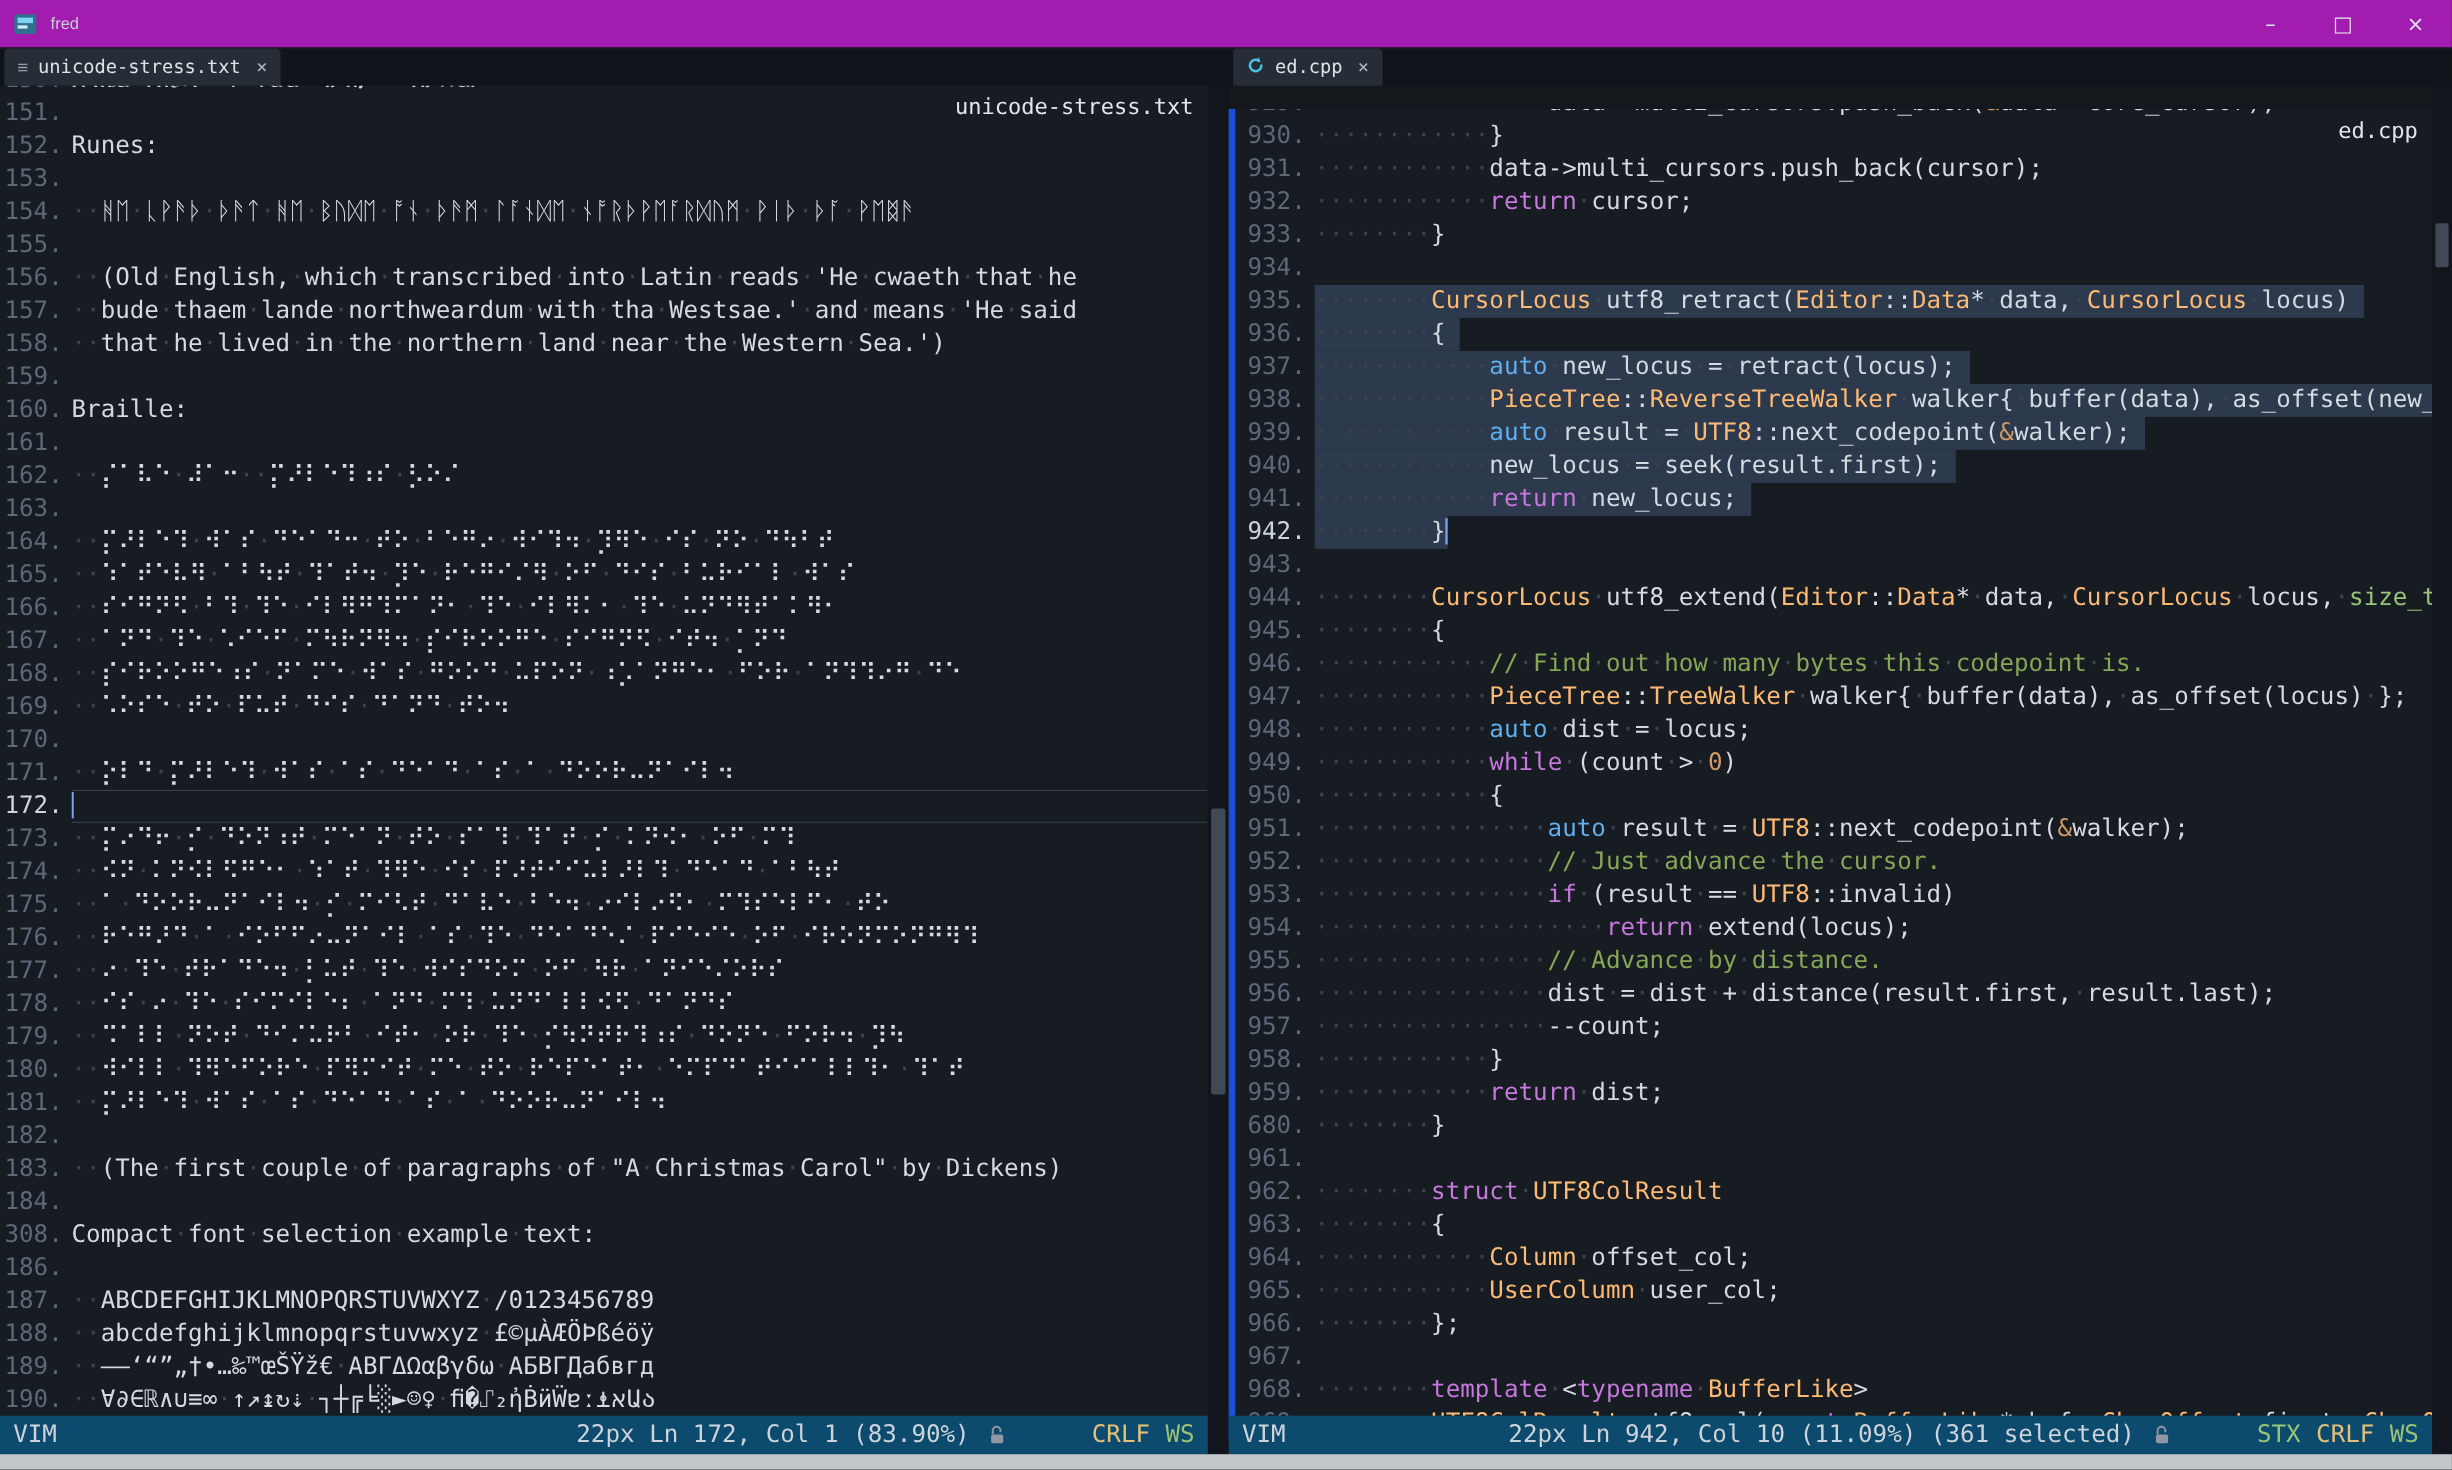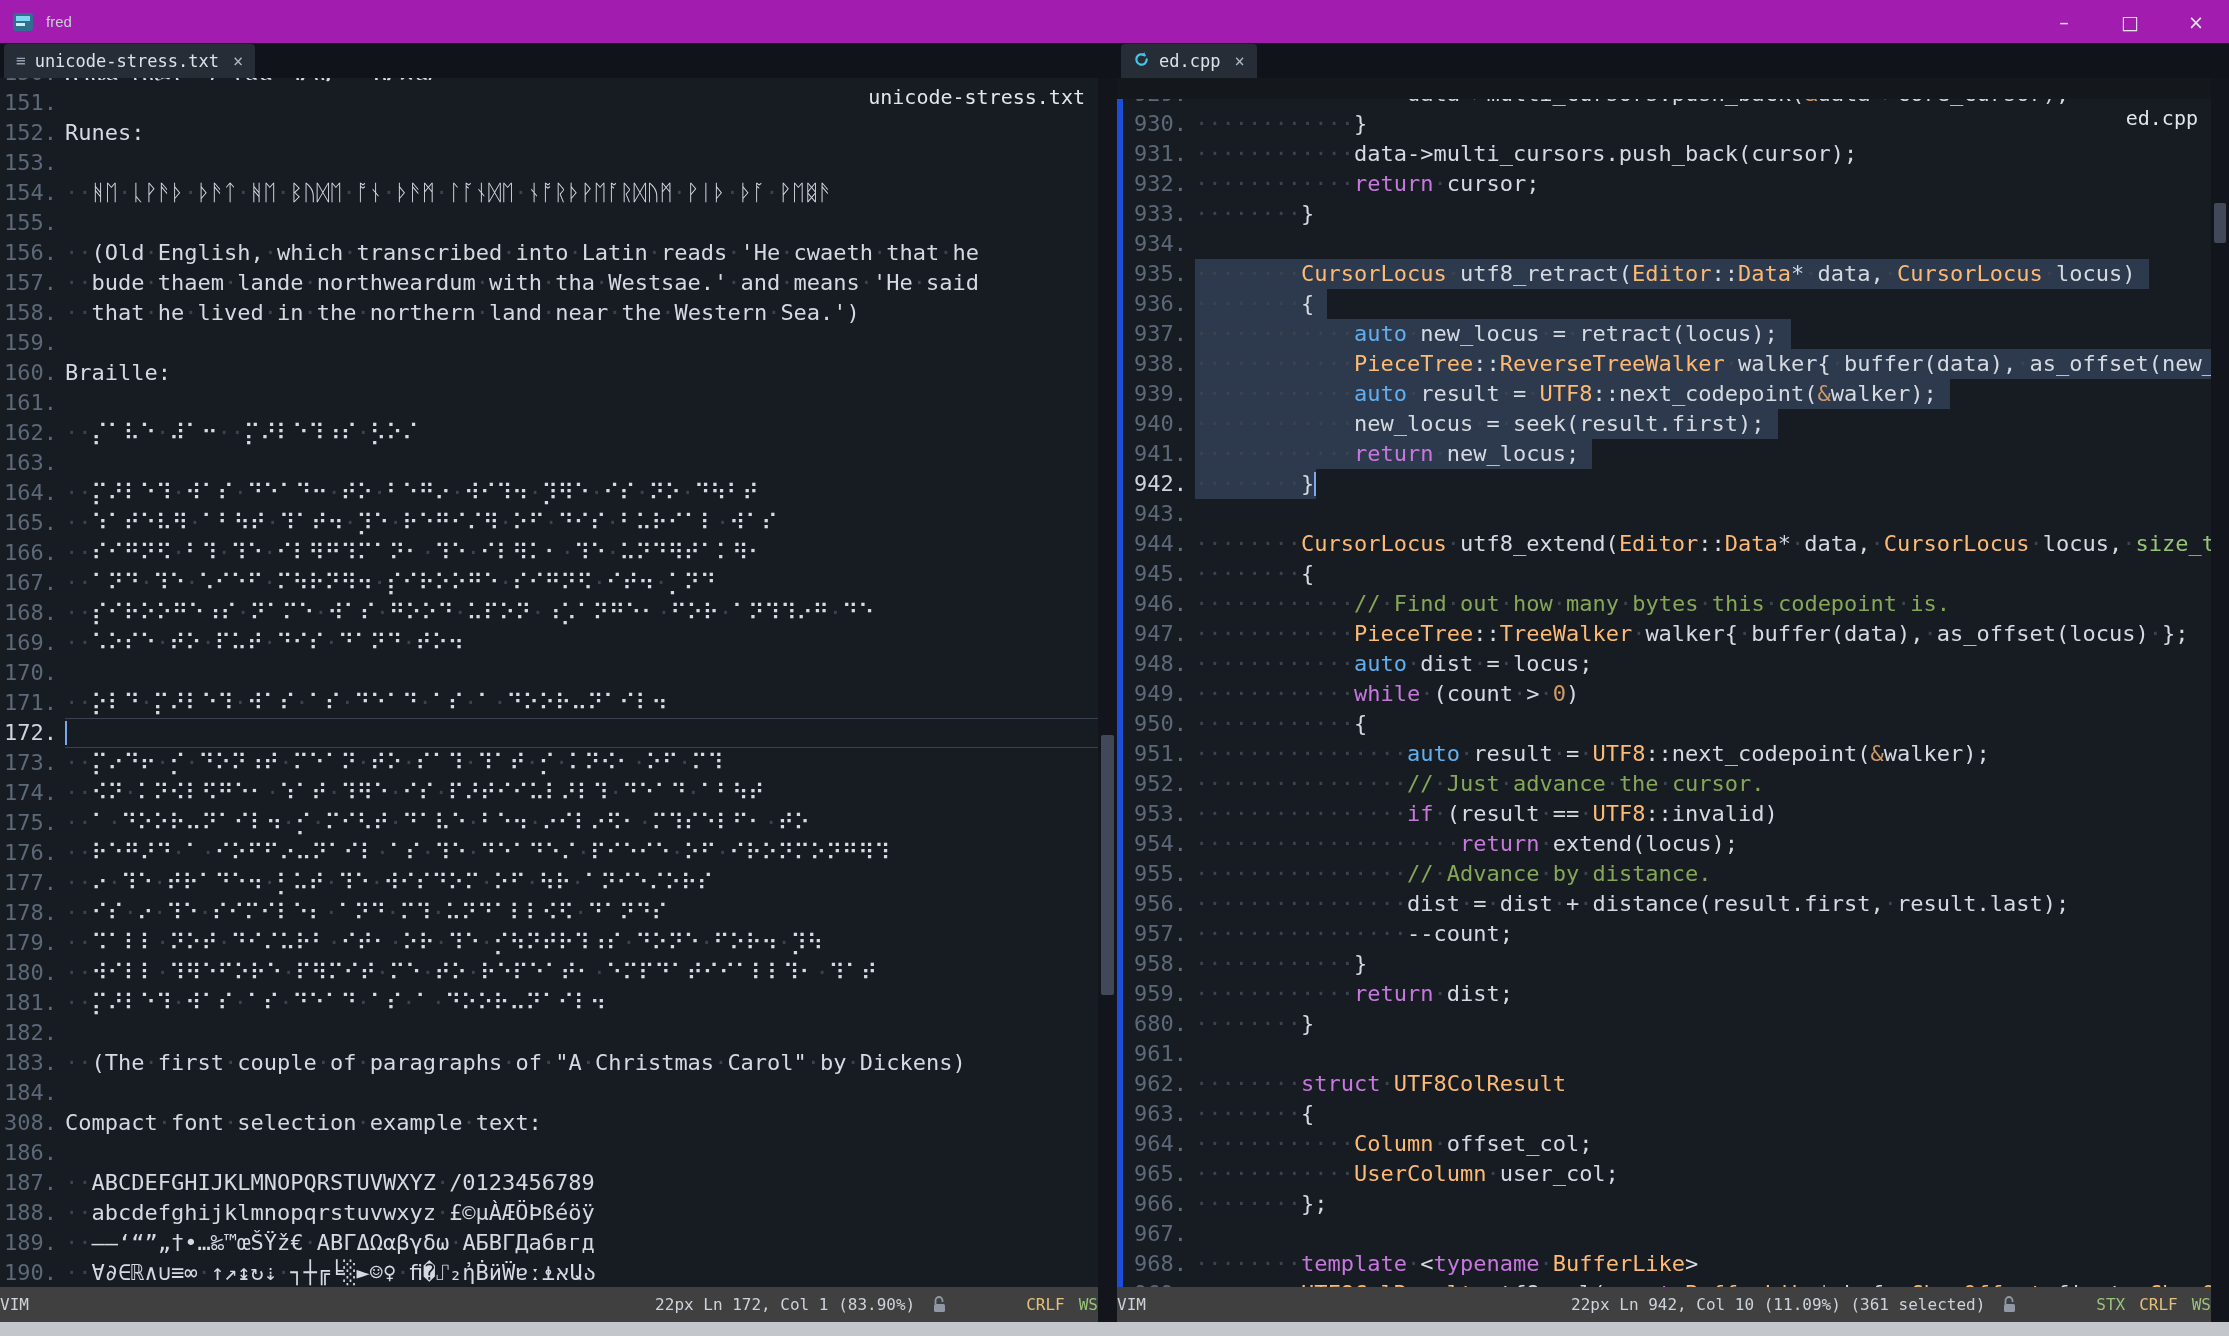--- a/index.html
+++ b/index.html
@@ -46,22 +46,22 @@
   .ws{color:#3b4350;}
   .cursor{display:inline-block;width:2px;height:24px;background:#7da6f2;vertical-align:-5px;}
   .overlay-filename{position:absolute;top:5px;right:3px;background:#171c23;color:#e2e6ec;
     font-size:20px;padding:2px 10px;}
   
   .vscroll{position:absolute;top:78px;height:1244px;background:#12161c;}
   #scroll-left{left:1098px;width:19px;}
   #scroll-right{left:2211px;width:18px;}
   .thumb{position:absolute;left:3px;right:3px;background:#414958;border-radius:2px;}
   
-  .statusbar{position:absolute;top:1287px;height:35px;background:#404040;display:flex;
-    align-items:center;font-size:16px;color:#cdd3da;padding:0 0;box-sizing:border-box;}
+  .statusbar{position:absolute;top:1287px;height:35px;background:#0c4a6e;display:flex;
+    align-items:center;font-size:22px;color:#cdd3da;padding:0 12px;box-sizing:border-box;}
   #status-left{left:0;width:1098px;}
   #status-right{left:1117px;width:1094px;}
   .sb-spacer{flex:1;}
   .lock{margin-left:16px;display:flex;align-items:center;}
   .flags{display:flex;gap:14px;margin-left:78px;}
   .flag.crlf{color:#e5c07b;}
   .flag.ws{color:#98c379;}
   .flag.stx{color:#98c379;}
   
   .bottom-strip{position:absolute;top:1322px;left:0;width:2229px;height:14px;background:#c3c7cb;}

